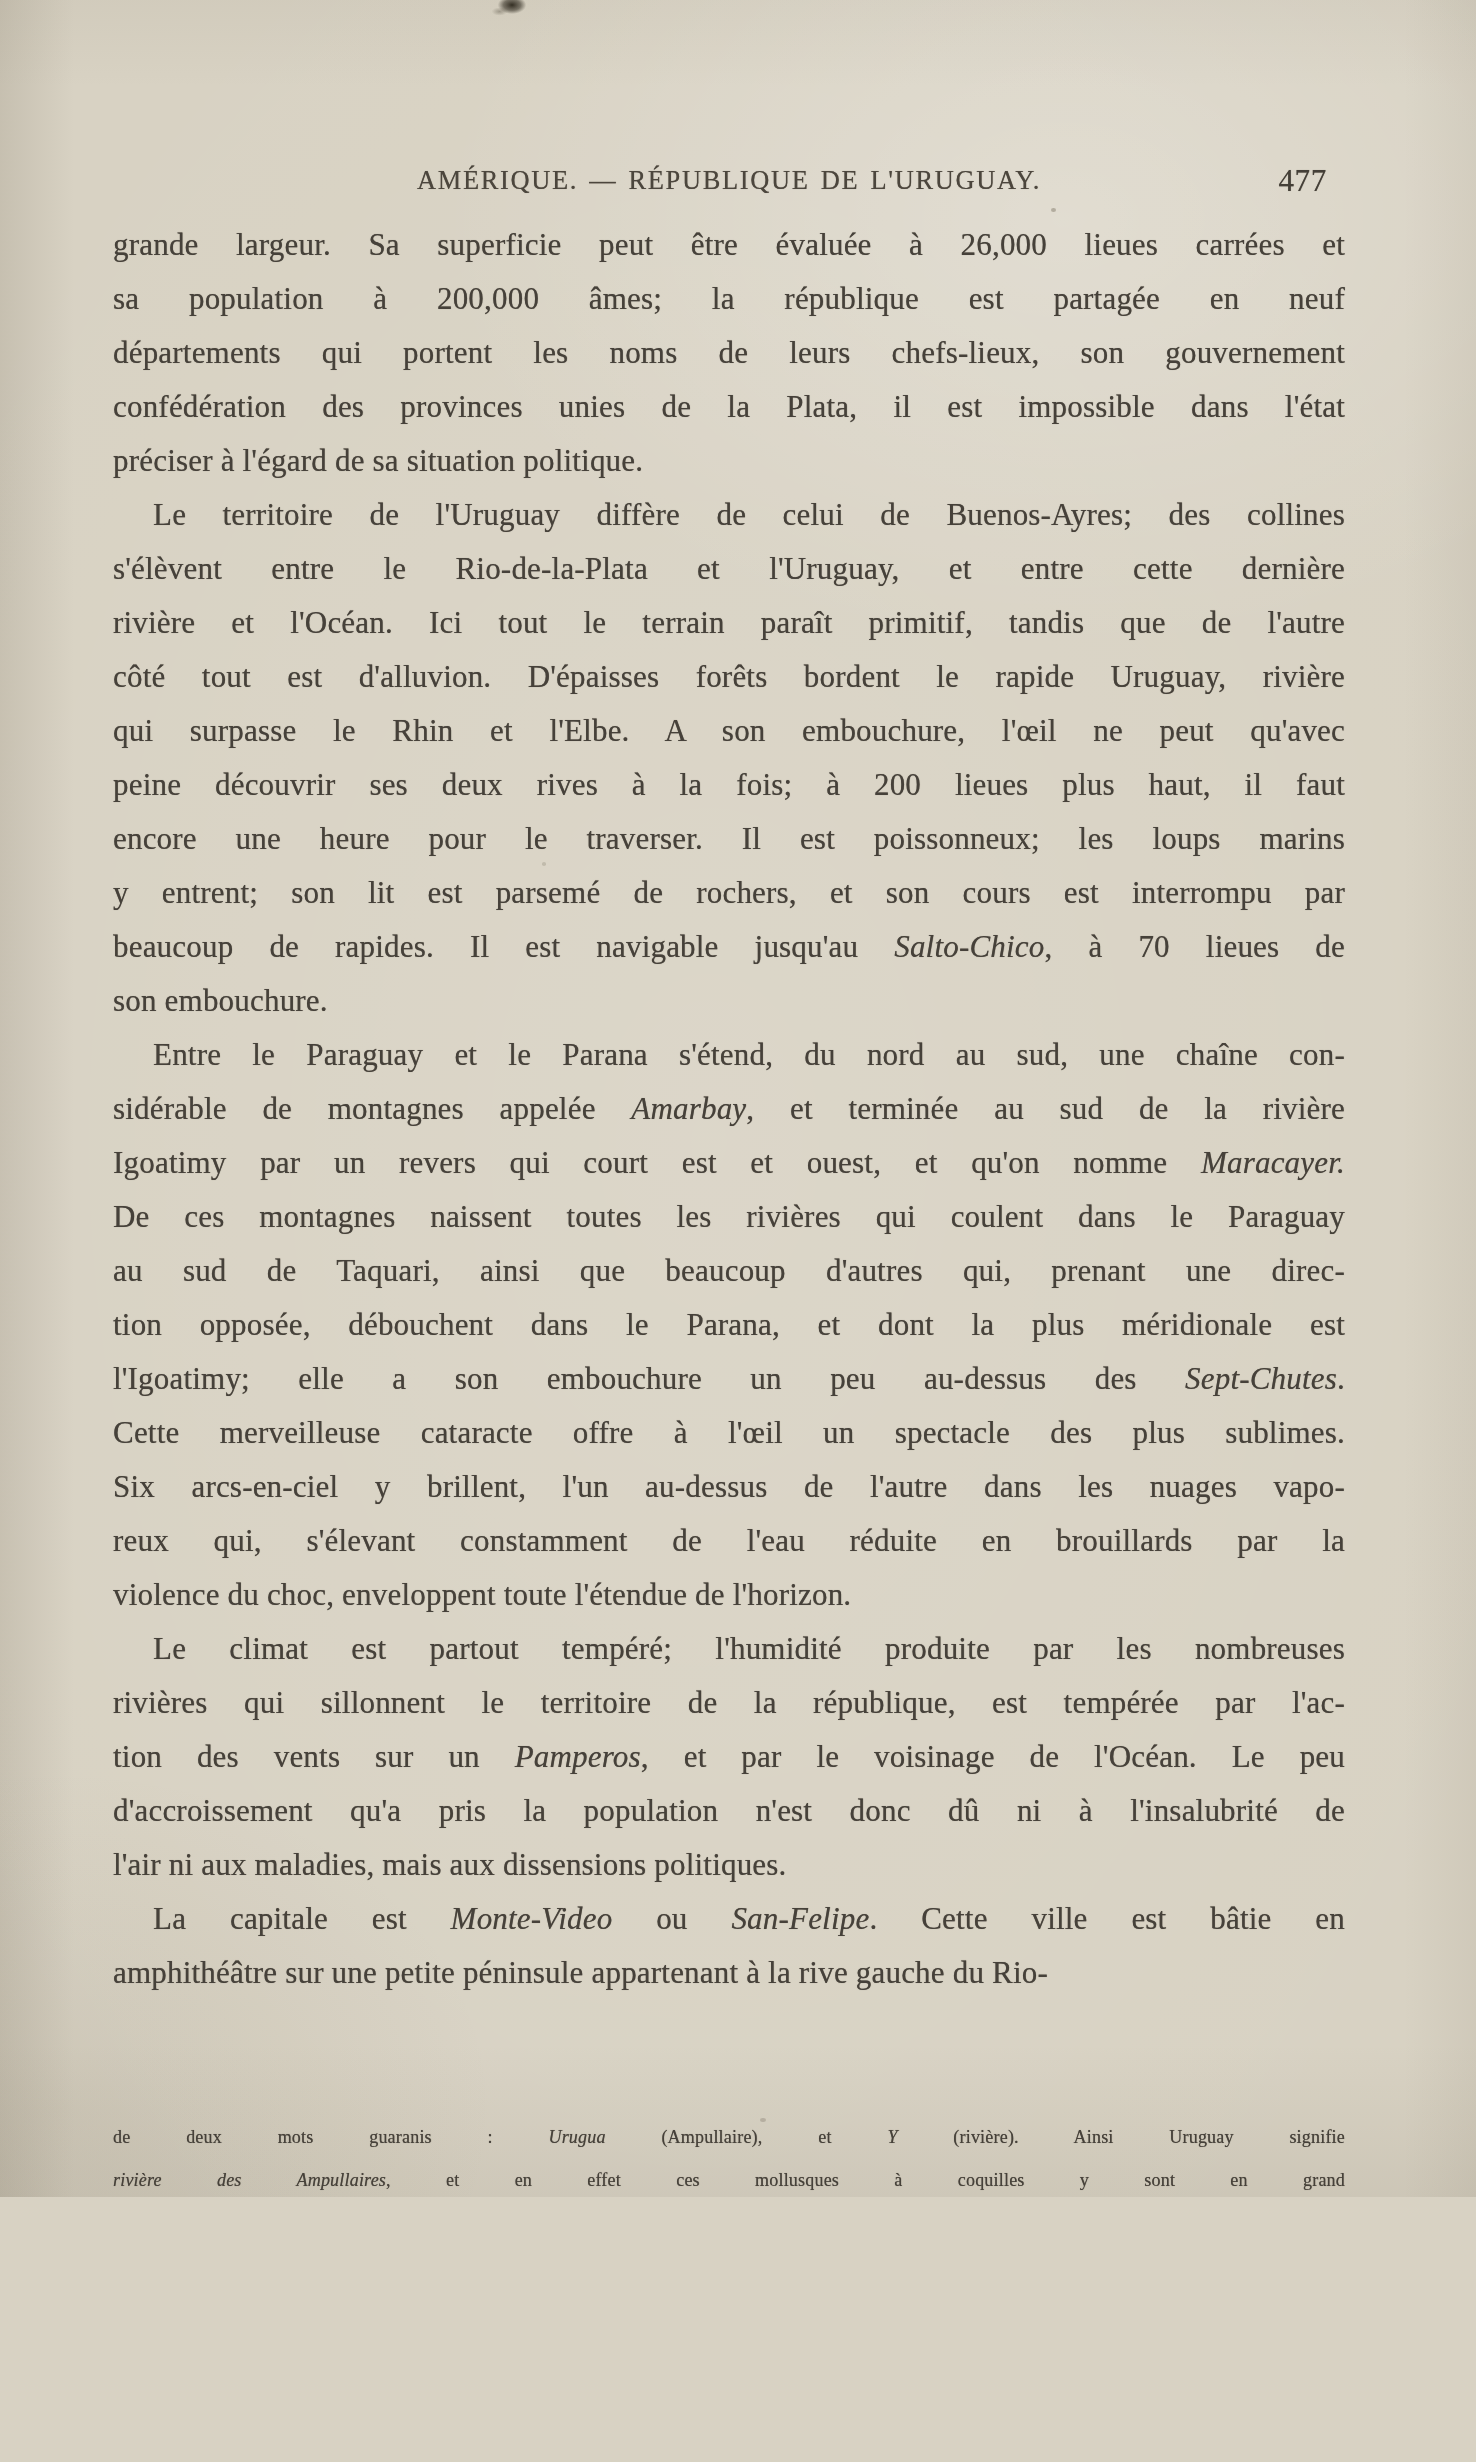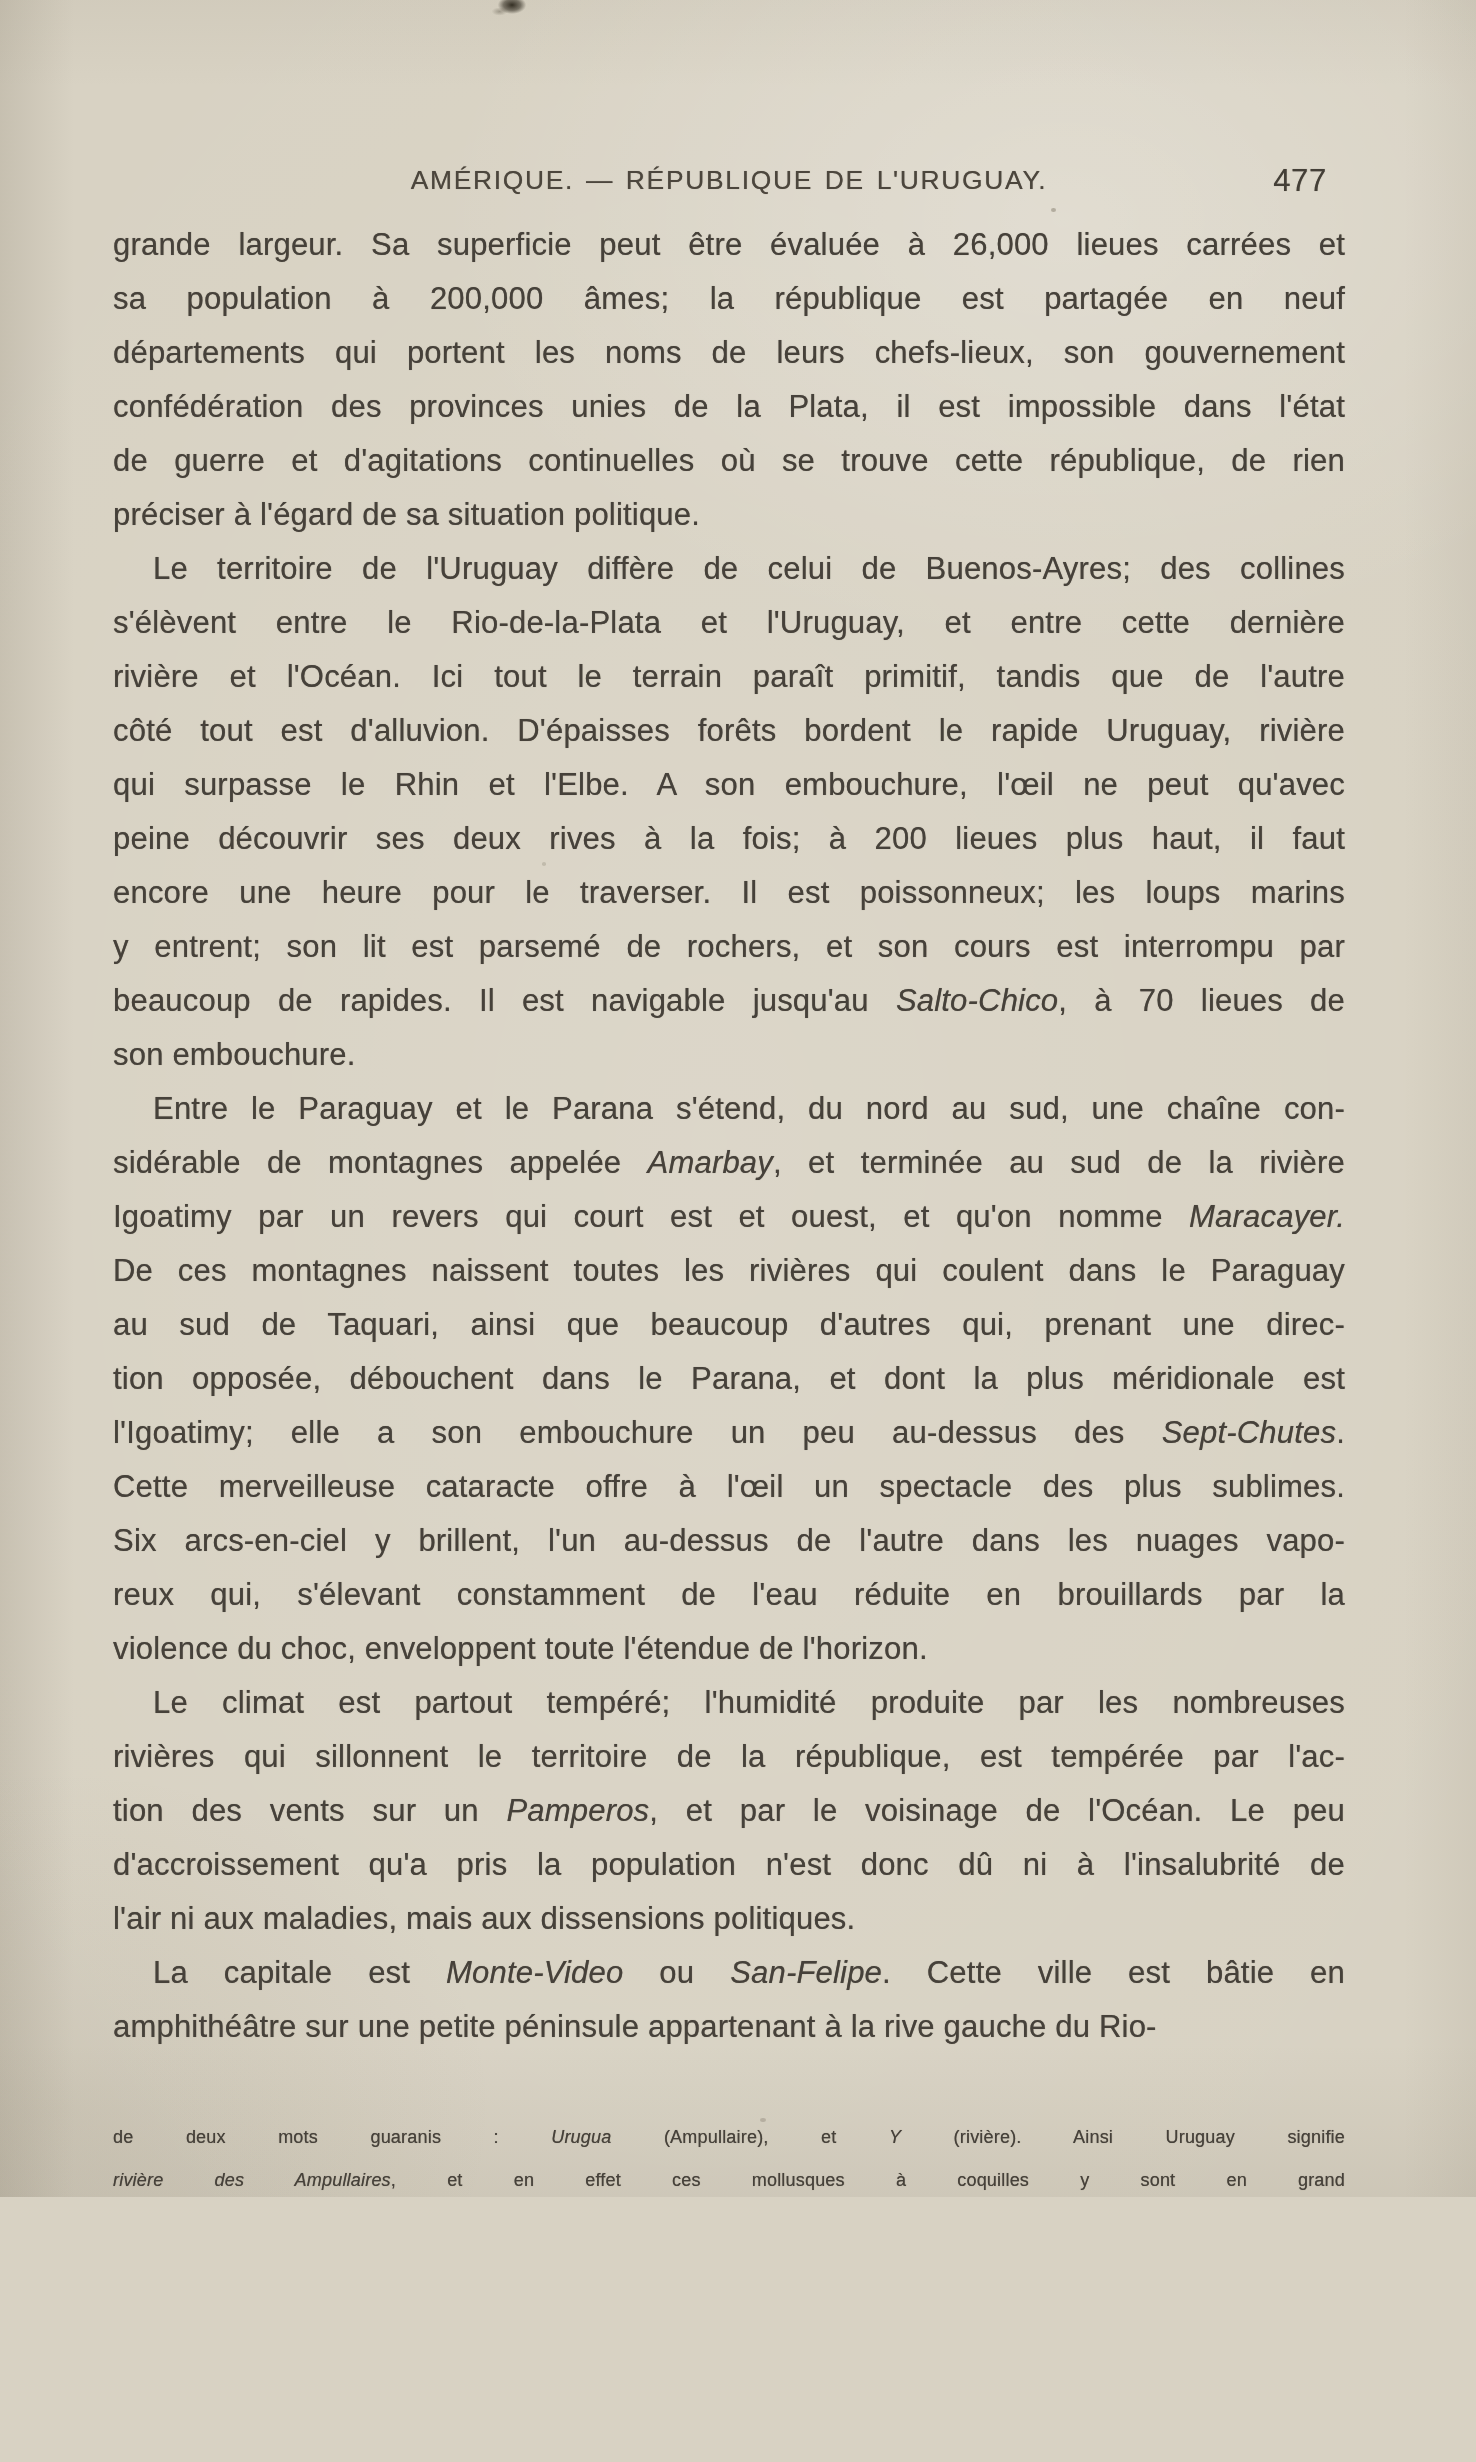--- a/index.html
+++ b/index.html
@@ -13,21 +13,21 @@
     height: 2197px;
     overflow: hidden;
     background-color: #d8d2c3;
     background-image:
       radial-gradient(ellipse 903px 625px at 72% 10%, rgba(255,255,255,0.22), rgba(255,255,255,0) 70%),
       radial-gradient(ellipse 1181px 1807px at 48% 52%, rgba(255,255,255,0.10), rgba(255,255,255,0) 78%),
       radial-gradient(ellipse 625px 486px at 4% 96%, rgba(110,100,80,0.10), rgba(110,100,80,0) 70%),
       linear-gradient(90deg, rgba(106,96,78,0.16) 0%, rgba(106,96,78,0) 5%, rgba(106,96,78,0) 95%, rgba(106,96,78,0.08) 100%),
       linear-gradient(0deg, rgba(106,96,78,0.10) 0%, rgba(106,96,78,0) 7%),
       linear-gradient(180deg, rgba(106,96,78,0.06) 0%, rgba(106,96,78,0) 4%);
-    font-family: Liberation Sans, sans-serif;
+    font-family: Liberation Serif, serif;
     color: #46413a;
   }
   
   .inked { text-shadow: 0 0 0.7px rgba(62,56,46,0.55), 0.3px 0.3px 0.3px rgba(62,56,46,0.18); }
 
   .page-header {
     position: absolute;
     top: 161px;
     left: 113px;
     width: 1232px;
@@ -131,21 +131,20 @@
     <div class="running-title">AMÉRIQUE. — RÉPUBLIQUE DE L'URUGUAY.</div>
     <div class="page-number">477</div>
   </div>
 
   <div class="body-text inked">
       <div>
         <div class="line"><span>grande largeur. Sa superficie peut être évaluée à 26,000 lieues carrées et</span></div>
         <div class="line"><span>sa population à 200,000 âmes; la république est partagée en neuf</span></div>
         <div class="line"><span>départements qui portent les noms de leurs chefs-lieux, son gouvernement</span></div>
         <div class="line"><span>confédération des provinces unies de la Plata, il est impossible dans l'état</span></div>
-        <div class="line"><span>de guerre et d'agitations continuelles où se trouve cette république, de rien</span></div>
         <div class="line last"><span>préciser à l'égard de sa situation politique.</span></div>
       </div>
       <div>
         <div class="line indent"><span>Le territoire de l'Uruguay diffère de celui de Buenos-Ayres; des collines</span></div>
         <div class="line"><span>s'élèvent entre le Rio-de-la-Plata et l'Uruguay, et entre cette dernière</span></div>
         <div class="line"><span>rivière et l'Océan. Ici tout le terrain paraît primitif, tandis que de l'autre</span></div>
         <div class="line"><span>côté tout est d'alluvion. D'épaisses forêts bordent le rapide Uruguay, rivière</span></div>
         <div class="line"><span>qui surpasse le Rhin et l'Elbe. A son embouchure, l'œil ne peut qu'avec</span></div>
         <div class="line"><span>peine découvrir ses deux rives à la fois; à 200 lieues plus haut, il faut</span></div>
         <div class="line"><span>encore une heure pour le traverser. Il est poissonneux; les loups marins</span></div>

